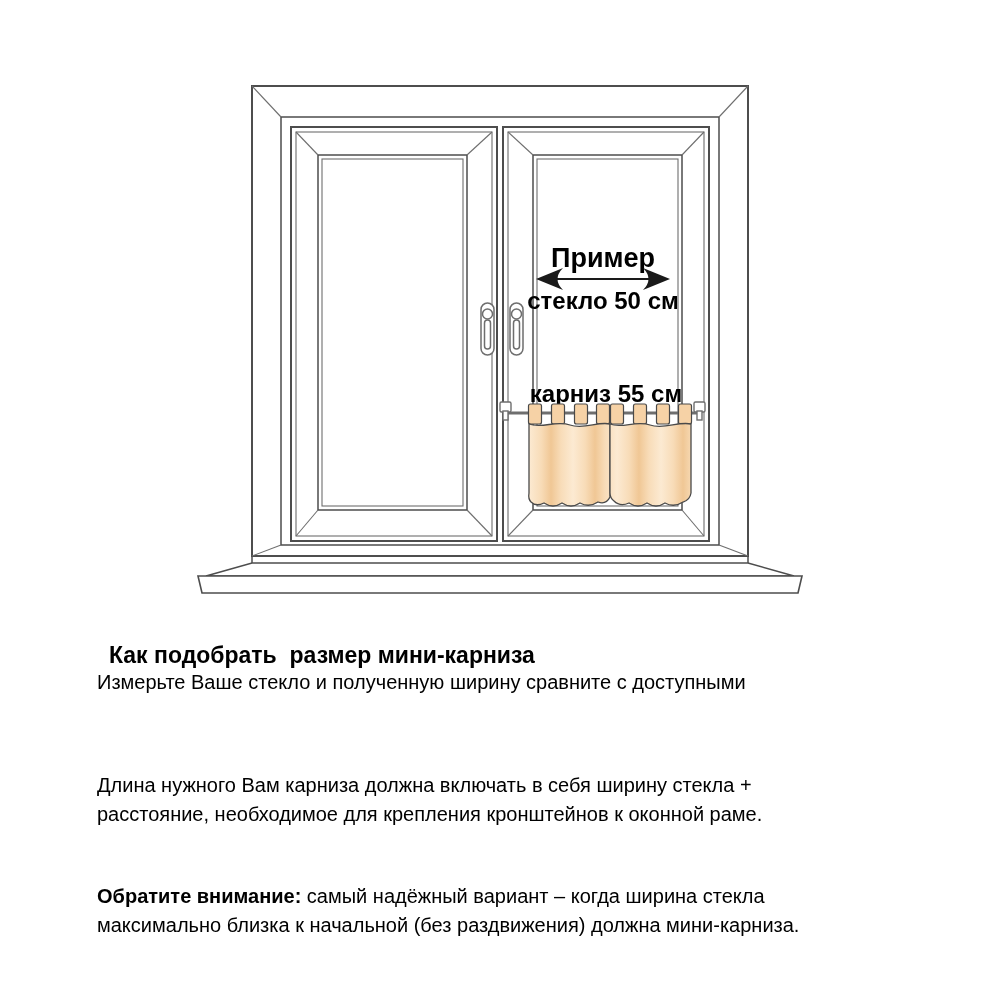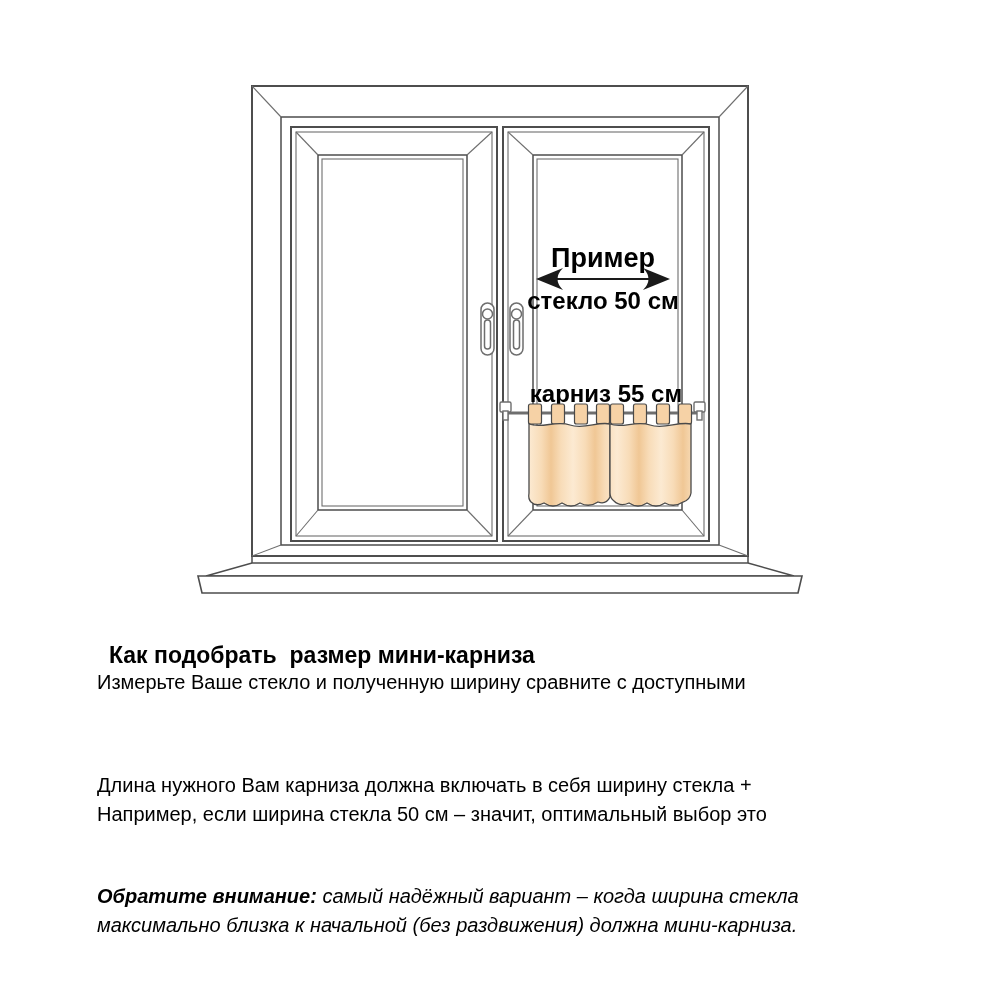--- a/index.html
+++ b/index.html
@@ -27,21 +27,21 @@
   .panel{fill:url(#foldGrad);stroke:var(--curtain-outline);stroke-width:1.3;}
   .stop-a{stop-color:var(--curtain-light);}
   .stop-b{stop-color:var(--curtain-mid);}
   .stop-c{stop-color:var(--curtain-dark);}
   
   .article{position:absolute;left:97px;top:630px;width:850px;}
   .heading{font-size:23px;font-weight:bold;margin:12px;white-space:pre-wrap;}
   .para{position:absolute;left:0;}
   .p1{top:38px;}
   .p2{top:128px;margin-top:13px;}
-  .p3{top:252px;font-style:italic;}
+  .p3{top:252px;}
   .tline{font-size:20px;line-height:29px;white-space:nowrap;}
 </style>
 </head>
 <body>
 
 <svg width="1000" height="620" viewBox="0 0 1000 620">
   <defs>
     <linearGradient id="foldGrad" gradientUnits="userSpaceOnUse" x1="529" y1="0" x2="551" y2="0" spreadMethod="reflect">
       <stop class="stop-a" offset="0"></stop>
       <stop class="stop-b" offset="0.55"></stop>
@@ -141,20 +141,20 @@
 
 <div class="article">
   <h1 class="heading">Как подобрать  размер мини-карниза</h1>
 
   <div class="para p1">
     <div class="tline">Измерьте Ваше стекло и полученную ширину сравните с доступными</div>
   </div>
 
   <div class="para p2">
     <div class="tline">Длина нужного Вам карниза должна включать в себя ширину стекла +</div>
-    <div class="tline">Например, если ширина стекла 50 см – значит, оптимальный выбор это</div>
+    <div class="tline">расстояние, необходимое для крепления кронштейнов к оконной раме.</div>
   </div>
 
   <div class="para p3">
     <div class="tline"><b>Обратите внимание:</b><span> самый надёжный вариант – когда ширина стекла</span></div>
     <div class="tline">максимально близка к начальной (без раздвижения) должна мини-карниза.</div>
   </div>
 </div>
 
 </body></html>

